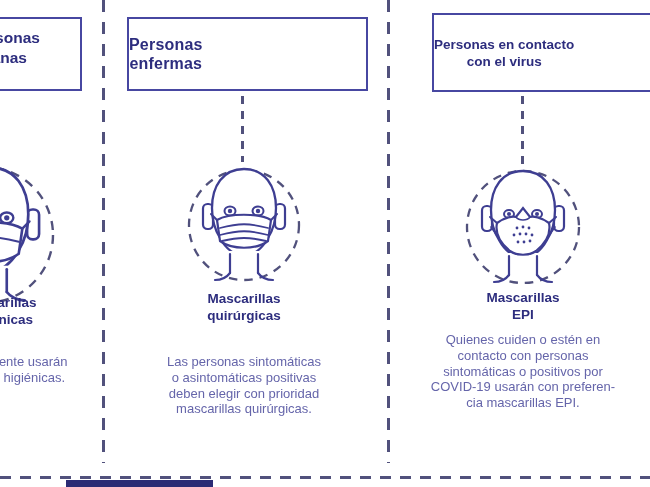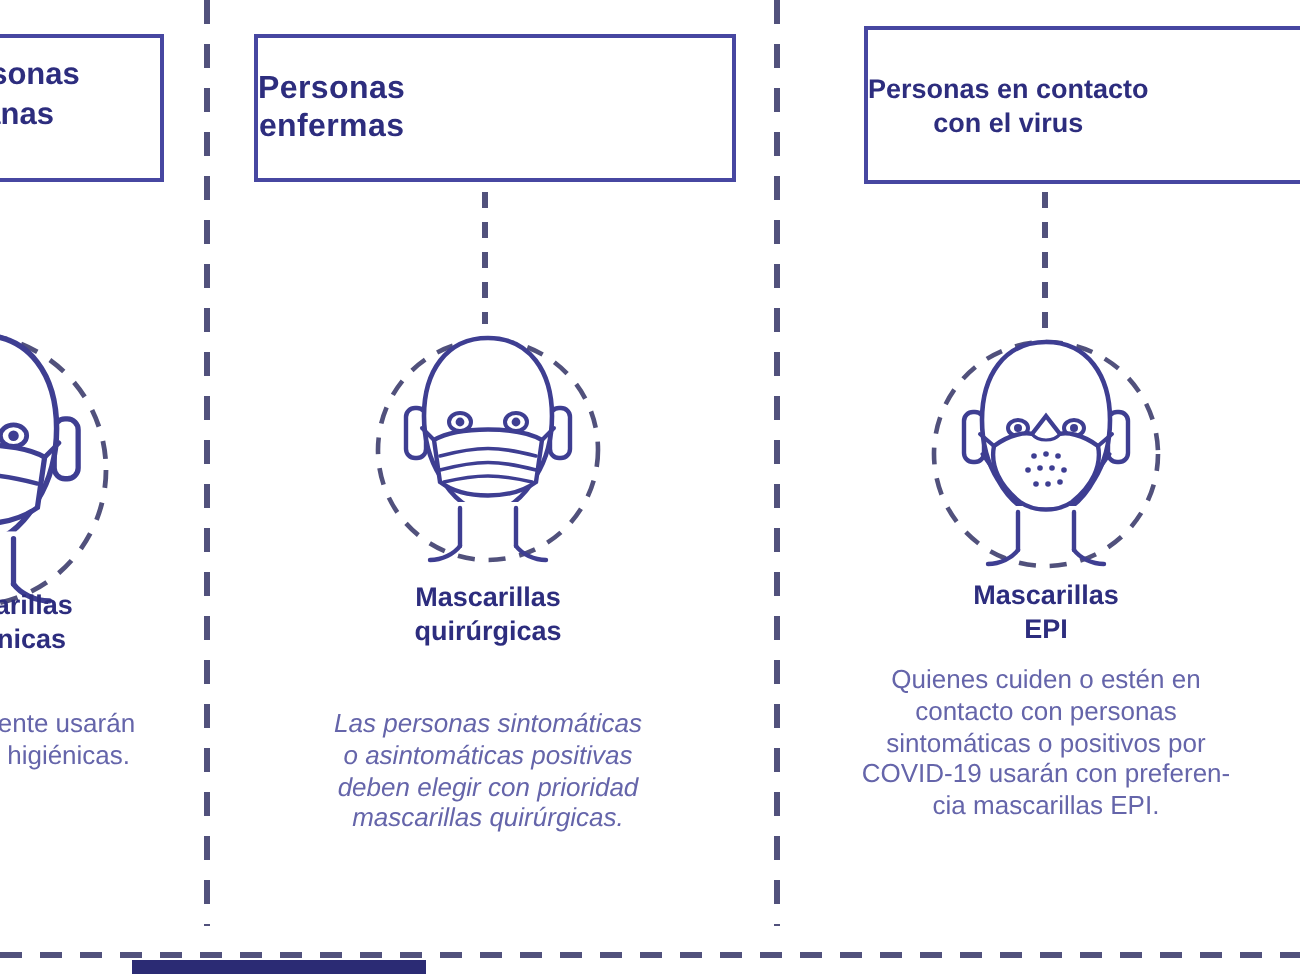--- a/index.html
+++ b/index.html
@@ -120,21 +120,21 @@
         <path d="M36 72 C55 67 65 67 84 72" fill="none" stroke-width="1.8"></path>
         <path d="M36 79 C55 74 65 74 84 79" fill="none" stroke-width="1.8"></path>
         <path d="M38 85 C55 81 65 81 82 85" fill="none" stroke-width="1.8"></path>
         <path d="M33 64 L27 58" fill="none" stroke-width="2"></path>
         <path d="M87 64 L93 58" fill="none" stroke-width="2"></path>
       </g>
     </svg>
 
     <div class="mask-label" style="left:133px;top:291px;width:222px;">Mascarillas
 quirúrgicas</div>
-    <div class="desc" style="left:124px;top:354px;width:240px;font-style:italic;">Las personas sintomáticas
+    <div class="desc" style="left:124px;top:354px;width:240px;">Las personas sintomáticas
 o asintomáticas positivas
 deben elegir con prioridad
 mascarillas quirúrgicas.</div>
   </section>
 
   <section>
     <div class="title-box" style="left:400px;top:13px;width:278px;height:79px;margin-left:32px;">
       <span class="title-text t-right">Personas en contacto
 con el virus</span>
     </div>

